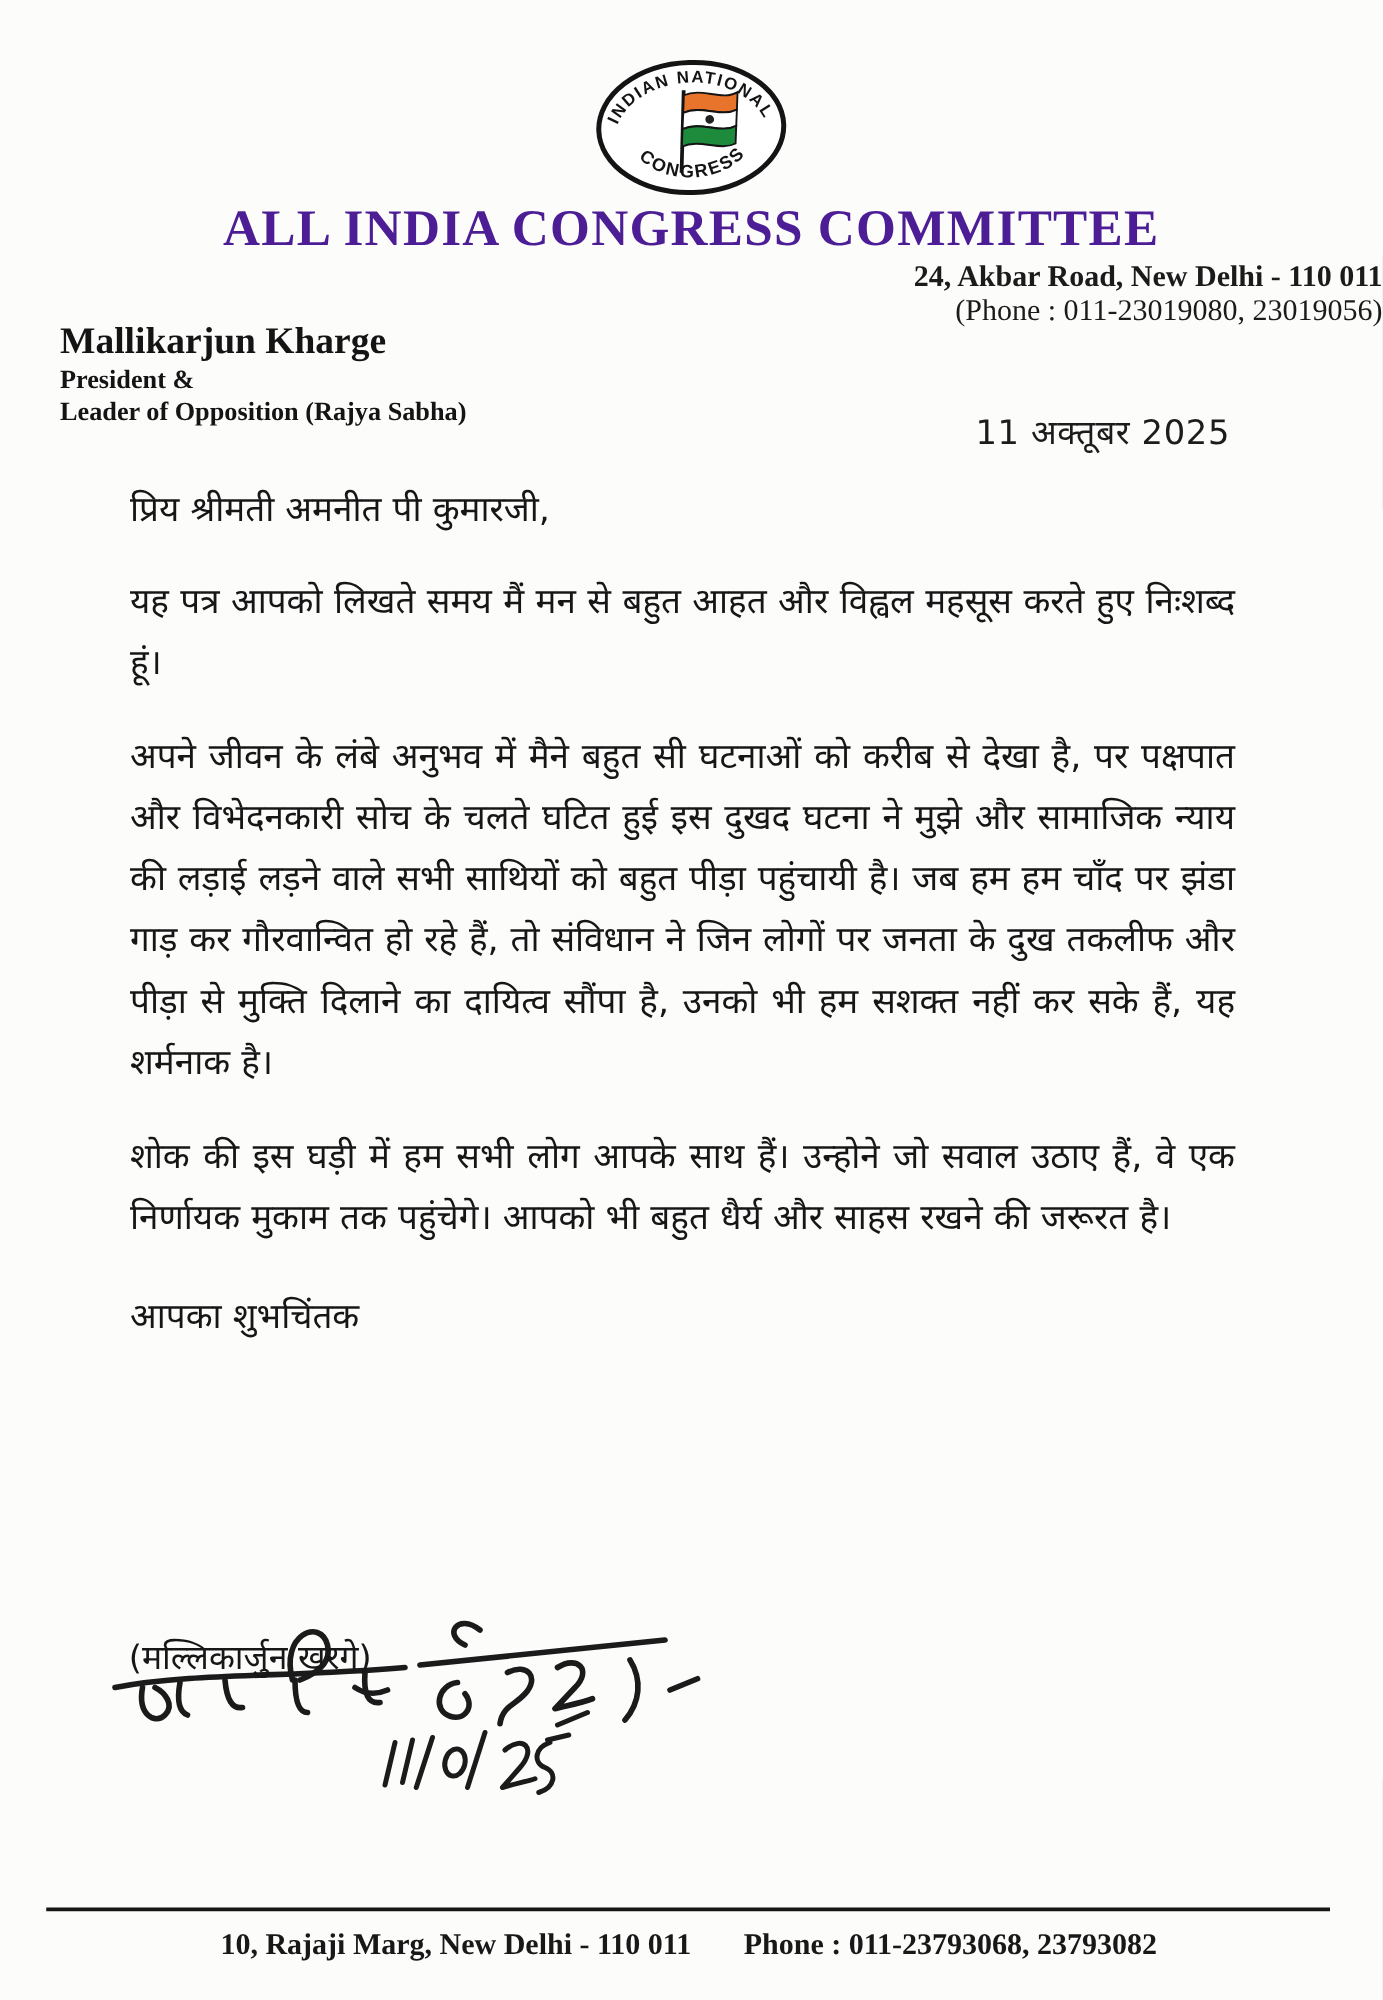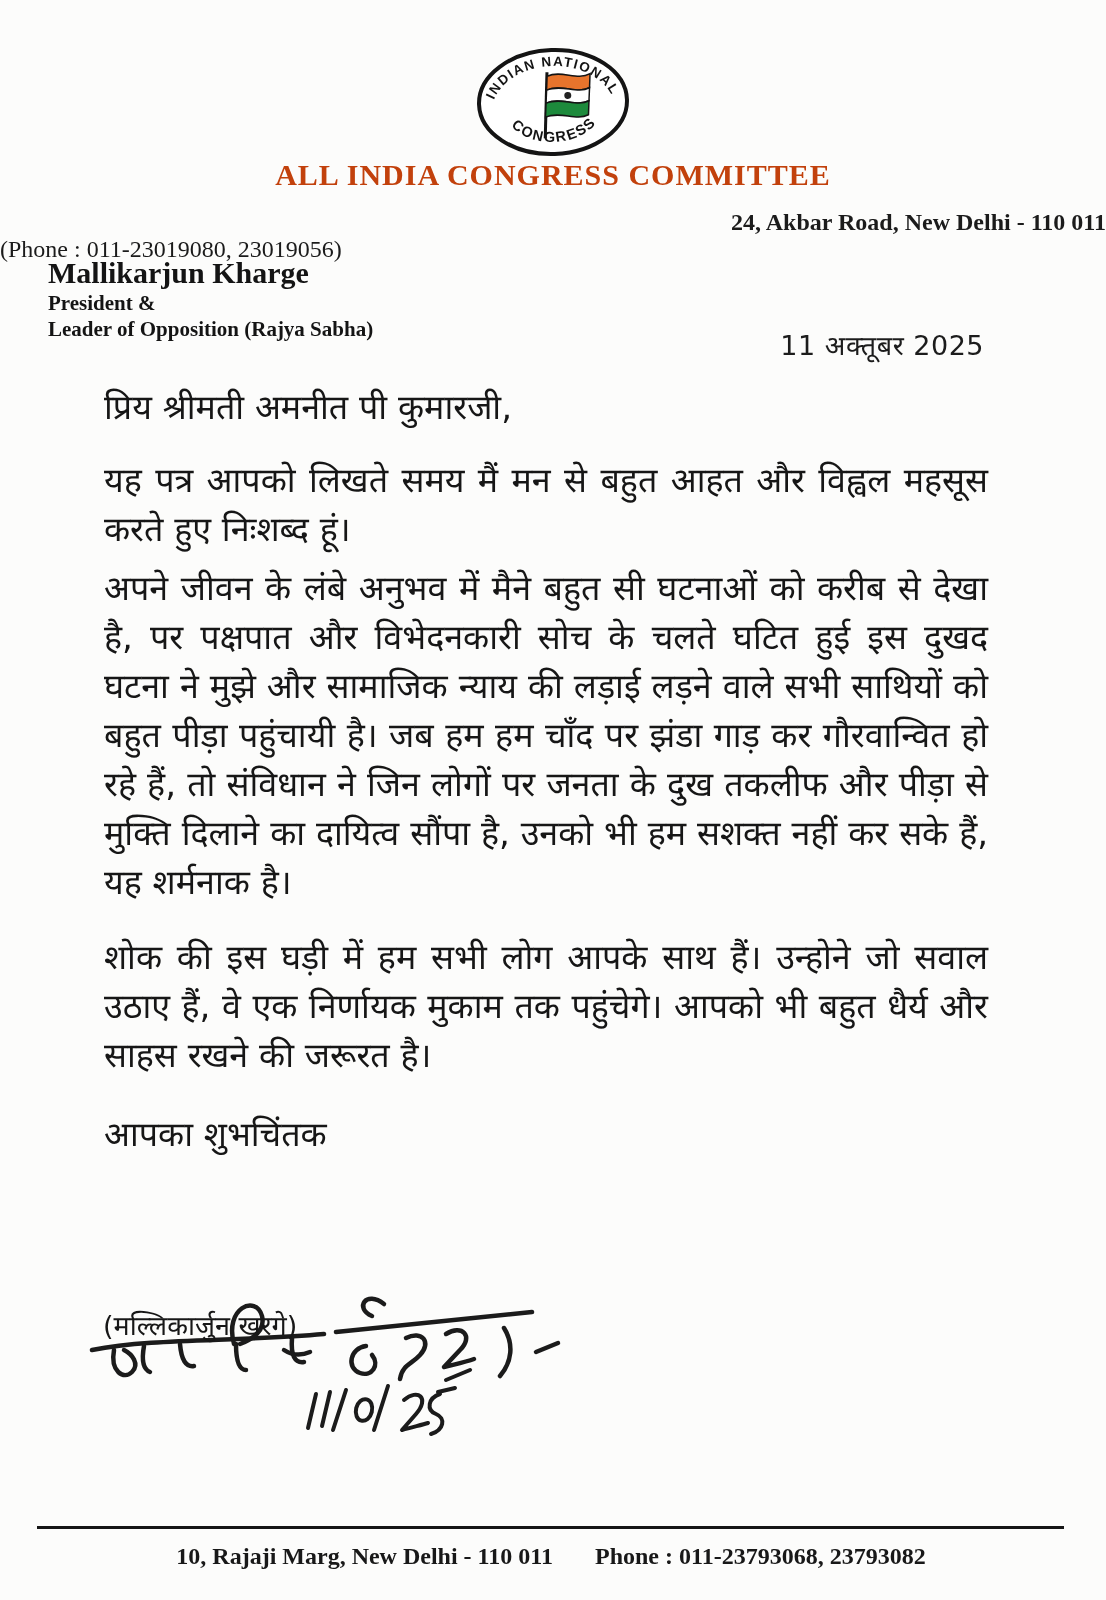--- a/index.html
+++ b/index.html
@@ -21,37 +21,37 @@
     position: absolute;
     left: 50%; top: 46px;
     transform: translateX(-50%) rotate(-2deg);
     width: 156px; height: 112px;
   }
   .org-name {
     position: absolute;
     left: 0; right: 0; top: 158px;
     text-align: center;
     font-weight: 700;
-    font-size: 30px;
+    font-size: 41px;
     letter-spacing: 1px;
-    color: #c2410c;
+    color: #4c1d95;
     font-family: Liberation Serif, serif;
   }
   .org-address {
     position: absolute;
     left: 0; right: 0; top: 209px;
     text-align: right;
     font-weight: 700;
     font-size: 24px;
     color: #1b1b1b;
   }
   .org-phone {
     position: absolute;
     left: 0; right: 0; top: 236px;
-    text-align: left;
+    text-align: right;
     font-weight: 400;
     font-size: 24px;
     color: #1b1b1b;
   }
   .sender-block {
     position: absolute;
     left: 48px; top: 256px;
     color: #141414;
   }
   .sender-name  { font-size: 30px; font-weight: 700; line-height: 34px; }
@@ -63,27 +63,27 @@
     font-size: 27px;
     color: #1c1c1c;
     letter-spacing: 0.5px;
   }
 
   
   .letter-body {
     position: absolute;
     left: 104px; top: 383px;
     width: 884px;
-    font-size: 34px;
+    font-size: 28px;
     line-height: 49px;
     color: #161616;
   }
   .letter-body p { text-align: justify; }
   .salutation { margin-bottom: 24px; text-align: left !important; }
-  .para-1 { margin-bottom: 10px; }
+  .para-1 { margin-bottom: 26px; }
   .para-2 { margin-bottom: 28px; }
   .para-3 { margin-bottom: 26px; }
   .para-4 { margin-bottom: 30px; }
   .closing { text-align: right; }
 
   
   .signature-svg {
     position: absolute;
     left: 84px; top: 1288px;
     width: 500px; height: 150px;

